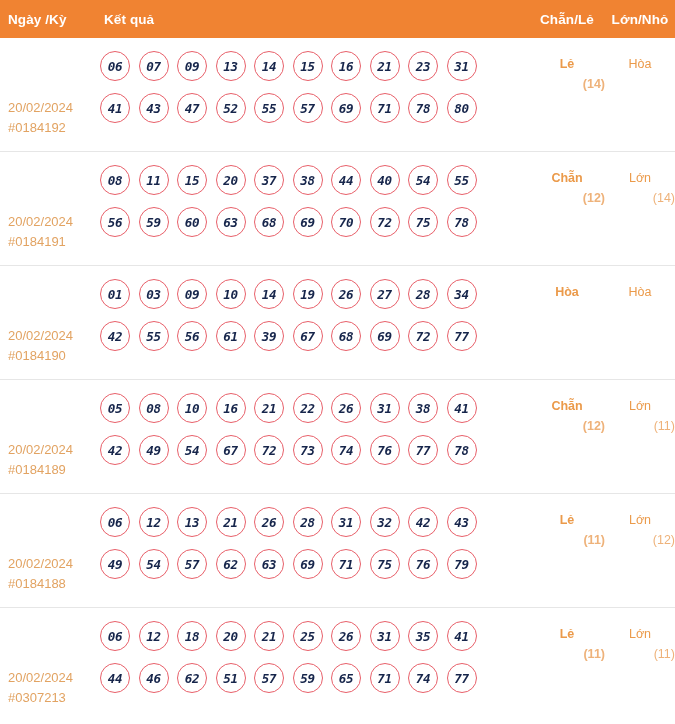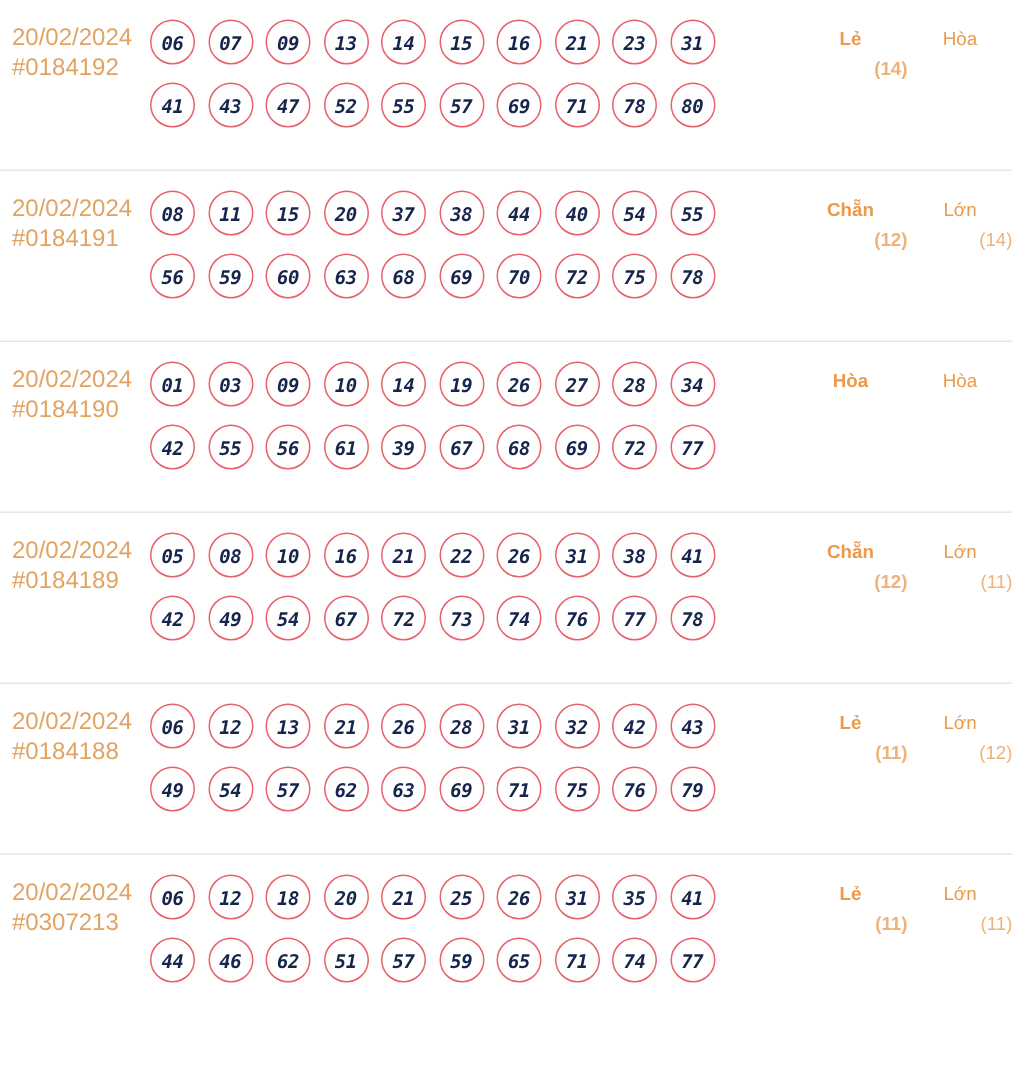--- a/index.html
+++ b/index.html
@@ -40,23 +40,24 @@
     padding-top: 13px;
     padding-bottom: 13px;
     min-height: 114px;
   }
   .row:last-child { border-bottom: none; }
 
   .cell-date {
     width: 92px; flex: 0 0 92px;
     padding-left: 8px;
     color: #e2a362;
-    font-size: 16px;
+    font-size: 13px;
     line-height: 20px;
     padding-top: 3px;
+    margin-top: 44px;
   }
   .cell-date .date-id { display: block; }
 
   .cell-result {
     flex: 1 1 auto;
     padding-left: 8px;
     font-style: italic;
   }
   .ball-line {
     display: flex;
@@ -90,20 +91,26 @@
   .cell-oe { width: 76px; flex: 0 0 76px; font-weight: bold; }
   .cell-bs { width: 70px; flex: 0 0 70px; }
   .tag-count { display: block; color: #eeb27a; text-align: right; }
   .tag-count:empty { display: none; }
 </style>
 </head>
 <body>
 
 <div id="page">
 
+  <div class="table-header">
+    <div class="col-date">Ngày /Kỳ</div>
+    <div class="col-result">Kết quả</div>
+    <div class="col-oe">Chẵn/Lẻ</div>
+    <div class="col-bs">Lớn/Nhỏ</div>
+  </div>
 
   <div id="rows-container">
       <div class="row">
         <div class="cell-date">
           <span class="date-id">20/02/2024</span>
           <span class="date-id">#0184192</span>
         </div>
         <div class="cell-result">
           <div class="ball-line">
             <div class="ball">06</div>

